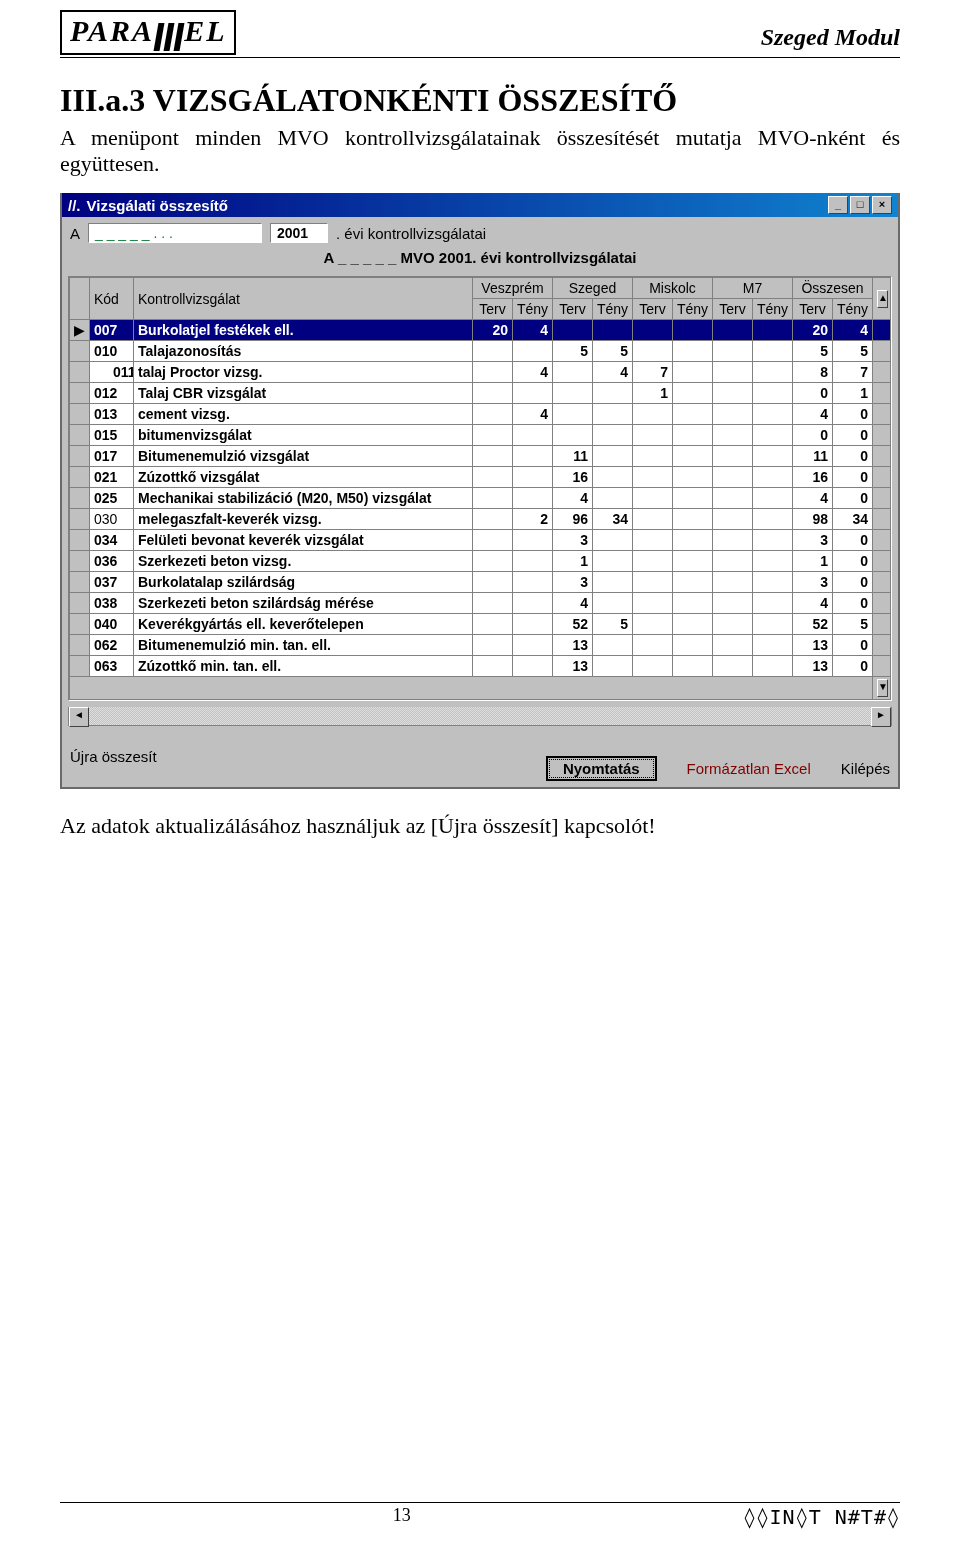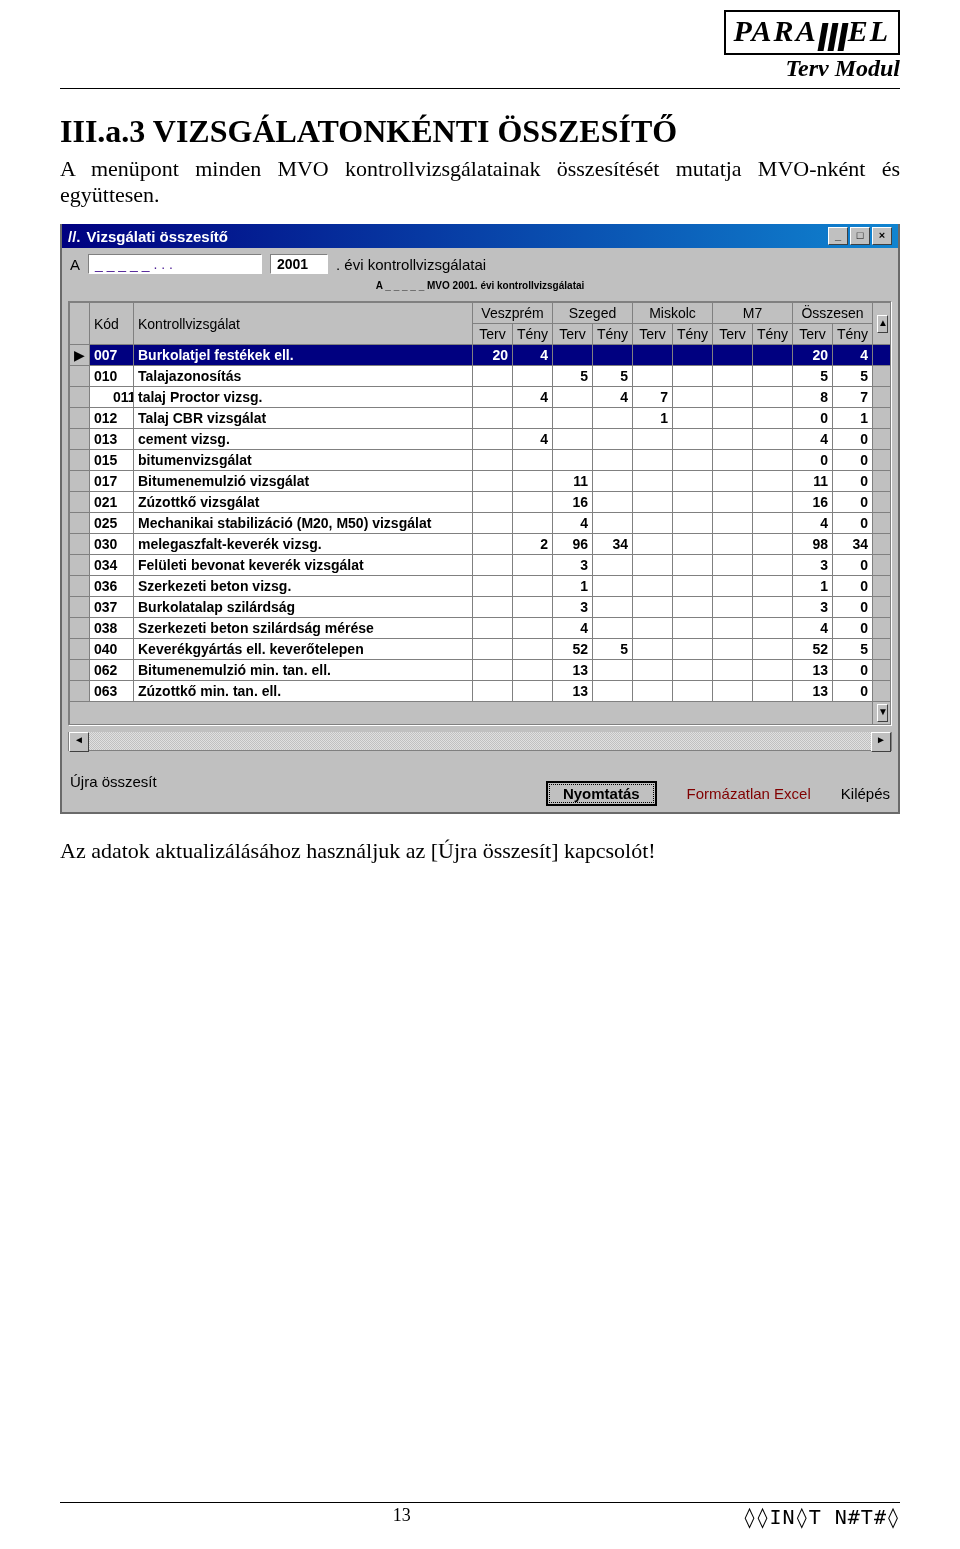--- a/index.html
+++ b/index.html
@@ -15,21 +15,20 @@
     box-sizing: border-box;
     position: relative;
     min-height: 1549px;
   }
   .header {
     display: flex;
     justify-content: space-between;
     align-items: flex-end;
     border-bottom: 1.5px solid #000;
     padding-bottom: 2px;
-    flex-direction: column;
   }
   .logo-box {
     border: 2px solid #000;
     padding: 2px 8px;
     display: inline-block;
   }
   .logo-text {
     font-family: "Times New Roman", serif;
     font-weight: bold;
     font-style: italic;
@@ -113,27 +112,27 @@
     font-size: 15px;
   }
   .inset {
     background: #fff;
     border: 1px solid #808080;
     border-right-color: #fff;
     border-bottom-color: #fff;
     padding: 1px 6px;
     display: inline-block;
     font-size: 14px;
-    color: #4c1d95;
+    color: #15803d;
   }
   .subtitle {
     text-align: center;
     font-weight: bold;
     padding: 0 0 6px 0;
-    font-size: 10px;
+    font-size: 15px;
   }
   .grid-wrap {
     margin: 4px 6px 6px 6px;
     background: #fff;
     border: 1px solid #808080;
     border-right-color: #fff;
     border-bottom-color: #fff;
   }
   table.grid {
     border-collapse: collapse;
@@ -219,21 +218,21 @@
 </head>
 <body>
 
 <div class="page">
   <div class="header">
     <div class="logo-box">
       <span class="logo-text">
         <span>PARA</span><span class="logo-bars"><span></span><span></span><span></span></span><span>EL</span>
       </span>
     </div>
-    <div class="doc-title">Terv Modul</div>
+    <div class="doc-title">Szeged Modul</div>
   </div>
 
   <h2 class="section">III.a.3 VIZSGÁLATONKÉNTI ÖSSZESÍTŐ</h2>
   <p class="body">A menüpont minden MVO kontrollvizsgálatainak összesítését mutatja MVO-nként és együttesen.</p>
 
   <div class="win">
     <div class="titlebar">
       <div class="left">
         <span>//.</span>
         <span>Vizsgálati összesítő</span>
@@ -439,21 +438,21 @@
               <td class="r"></td>
               <td class="r"></td>
               <td class="r"></td>
               <td class="r"></td>
               <td class="r">4</td>
               <td class="r">0</td>
               <td class="scrollcell"></td>
             </tr>
             <tr>
               <td class="marker-cell"></td>
-              <td style="font-weight: bold;">030</td>
+              <td style="font-weight: normal;">030</td>
               <td style="font-weight: bold;">melegaszfalt-keverék vizsg.</td>
               <td class="r"></td>
               <td class="r">2</td>
               <td class="r">96</td>
               <td class="r">34</td>
               <td class="r"></td>
               <td class="r"></td>
               <td class="r"></td>
               <td class="r"></td>
               <td class="r">98</td>

